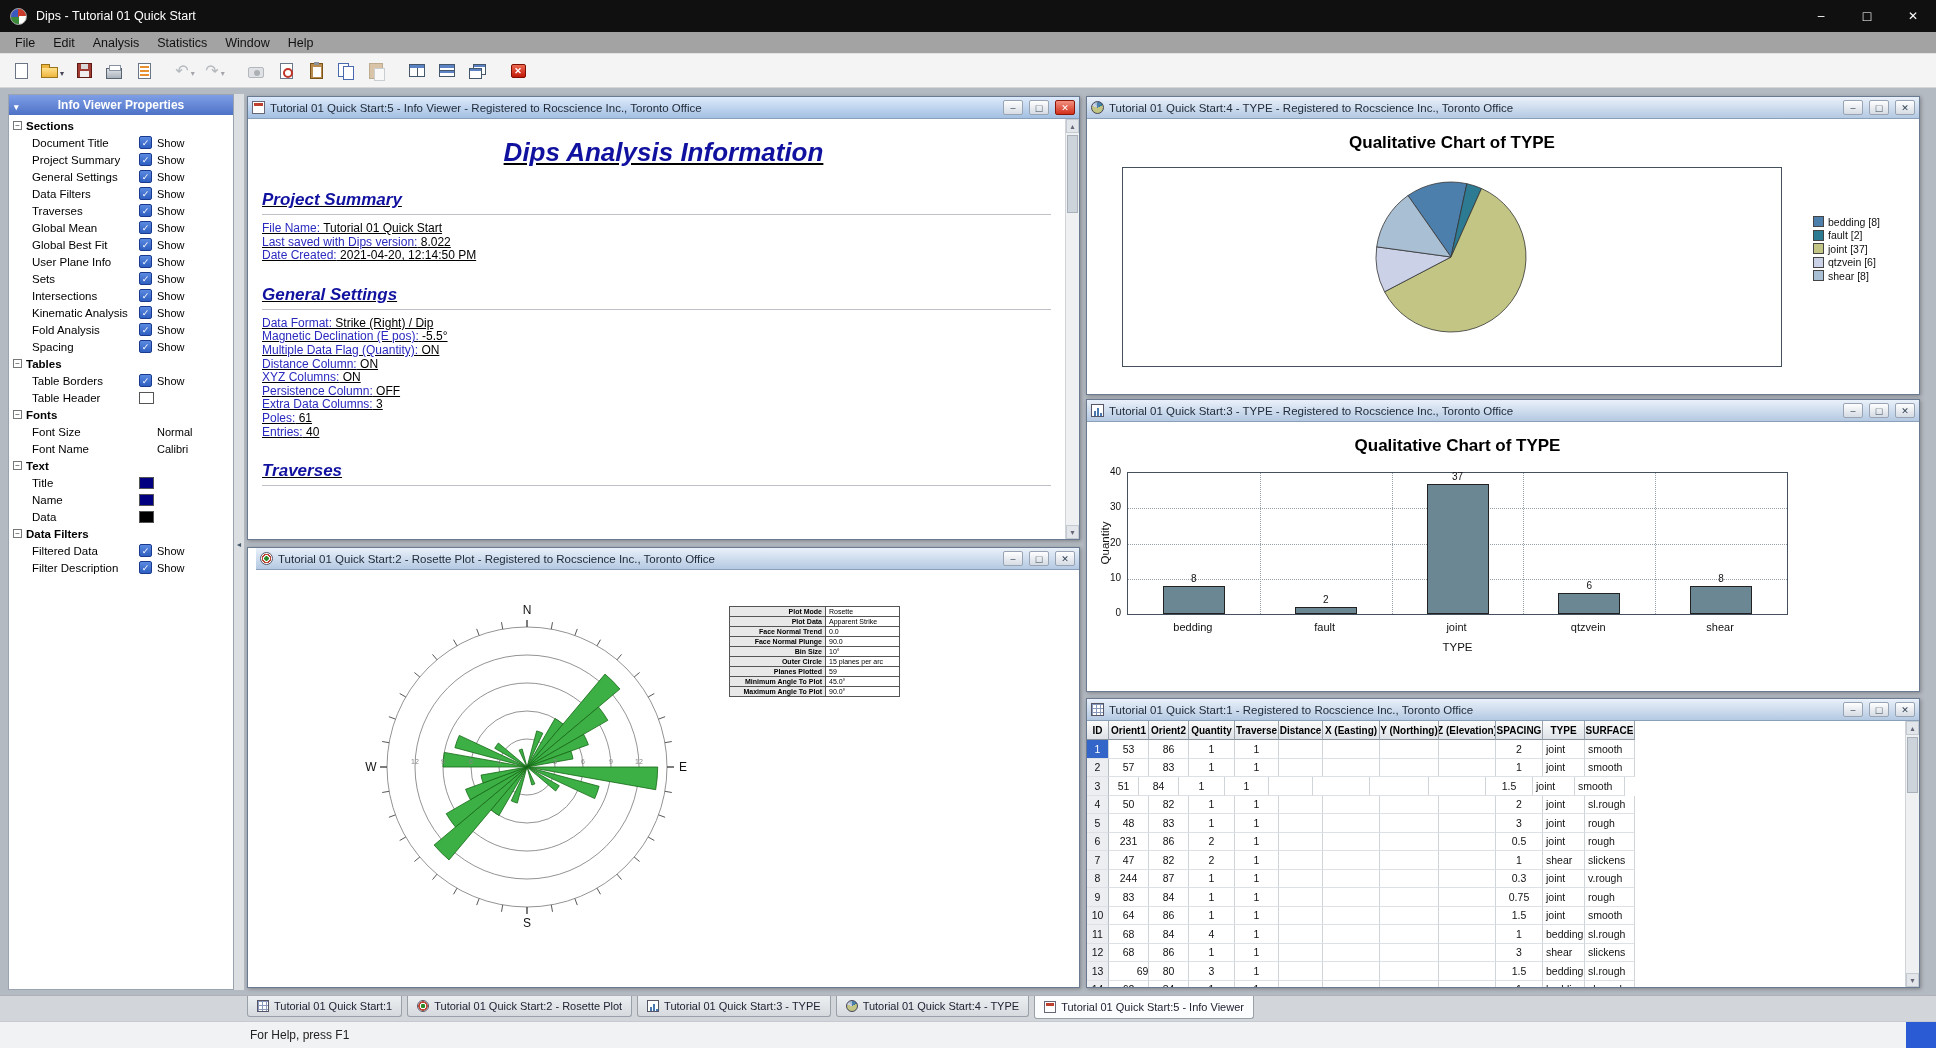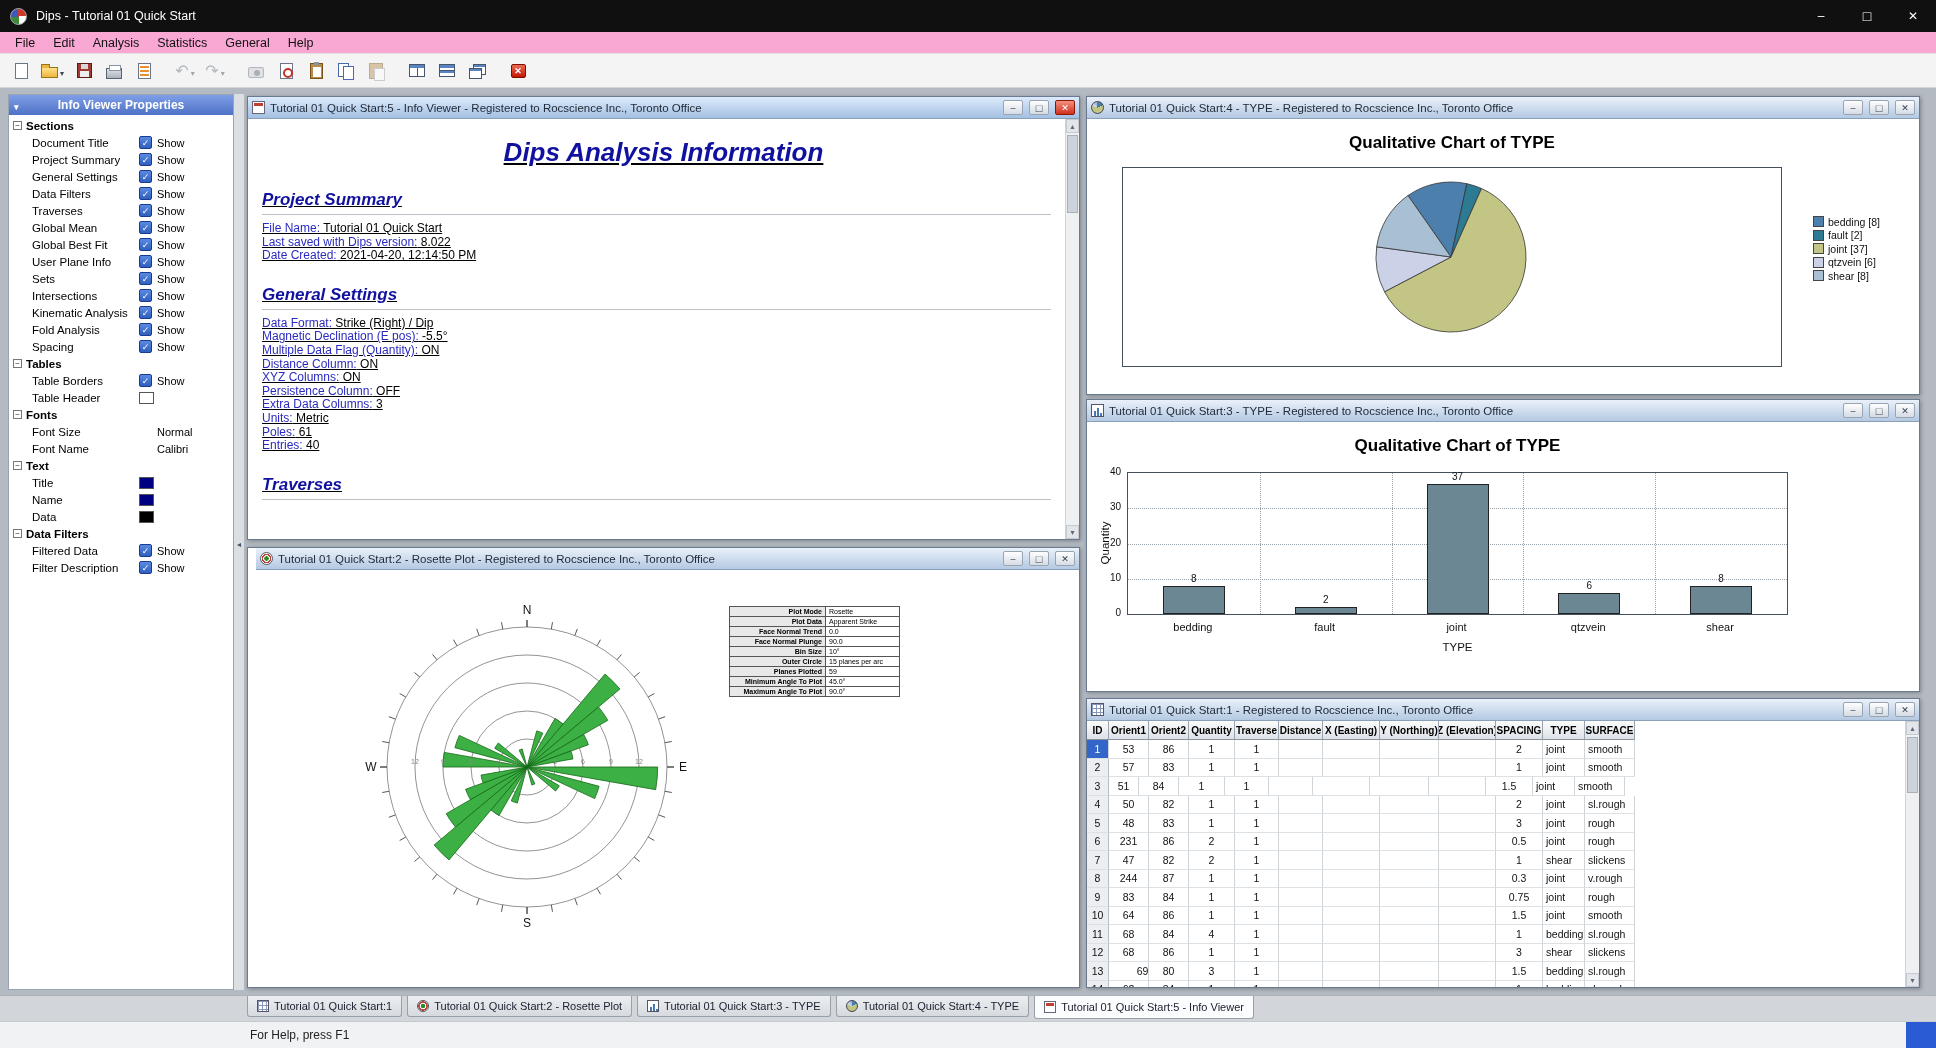--- a/index.html
+++ b/index.html
@@ -11,21 +11,21 @@
   .titlebar { position: absolute; left: 0; top: 0; width: 100%; height: 32px; background: #101010; display: flex; align-items: center; padding-left: 10px; }
   .app-icon { width: 17px; height: 17px; border-radius: 50%; border: 1px solid #999; background: #fff; background-image: conic-gradient(#c93a2a 0 25%, #fff 25% 50%, #3a8a3a 50% 75%, #3a5ac0 75%); flex: none; }
   .titlebar-text { color: #fff; font-size: 12.5px; margin-left: 9px; flex: 1; white-space: nowrap; }
   .tb-controls { display: flex; height: 100%; }
   .tc { width: 46px; height: 100%; display: flex; align-items: center; justify-content: center; color: #fff; font-size: 12px; }
   .tc-min::before { content: "\2013"; }
   .tc-max::before { content: "\25A1"; font-size: 14px; }
   .tc-close::before { content: "\2715"; }
 
   
-  .menubar { position: absolute; left: 0; top: 32px; width: 100%; height: 22px; background: #f9a8d4; border-bottom: 1px solid #e2e2e2; display: flex; align-items: center; padding-left: 6px; }
+  .menubar { position: absolute; left: 0; top: 32px; width: 100%; height: 22px; background: #a3a3a3; border-bottom: 1px solid #e2e2e2; display: flex; align-items: center; padding-left: 6px; }
   .menu-item { padding: 3px 9px; font-size: 12.5px; color: #111; }
 
   
   .toolbar { position: absolute; left: 0; top: 54px; width: 100%; height: 34px; background: #f4f4f4; border-bottom: 1px solid #d6d6d6; display: flex; align-items: center; padding-left: 6px; }
   .tb-btn { min-width: 28px; height: 28px; margin: 0 1px; padding: 0 3px; display: inline-flex; align-items: center; justify-content: center; border: 1px solid transparent; border-radius: 2px; }
   .tb-btn.gap { margin-left: 12px; }
   .tb-btn.disabled { opacity: .45; }
   .dd::before { content: "\25BE"; font-size: 8px; color: #445; margin-left: 2px; }
   .tb-ico { display: inline-block; position: relative; }
   .i-page { width: 13px; height: 16px; background: #fff; border: 1px solid #6a7686; }
@@ -180,21 +180,21 @@
       <span class="tc tc-max"></span>
       <span class="tc tc-close"></span>
     </div>
   </div>
 
   <div class="menubar">
       <span class="menu-item">File</span>
       <span class="menu-item">Edit</span>
       <span class="menu-item">Analysis</span>
       <span class="menu-item">Statistics</span>
-      <span class="menu-item">General</span>
+      <span class="menu-item">Window</span>
       <span class="menu-item">Help</span>
     </div>
   <div class="toolbar">
       <span class="tb-btn">
         <i class="tb-ico i-page"></i>
       </span>
       <span class="tb-btn">
         <i class="tb-ico i-folder"></i>
         <i class="dd"></i>
       </span>
@@ -452,21 +452,20 @@
               <div class="iv-line"><span class="iv-label">Date Created:</span><span class="iv-value"> 2021-04-20, 12:14:50 PM</span></div>
               <div class="iv-heading">General Settings</div>
               <div class="iv-rule"></div>
               <div class="iv-line"><span class="iv-label">Data Format:</span><span class="iv-value"> Strike (Right) / Dip</span></div>
               <div class="iv-line"><span class="iv-label">Magnetic Declination (E pos):</span><span class="iv-value"> -5.5°</span></div>
               <div class="iv-line"><span class="iv-label">Multiple Data Flag (Quantity):</span><span class="iv-value"> ON</span></div>
               <div class="iv-line"><span class="iv-label">Distance Column:</span><span class="iv-value"> ON</span></div>
               <div class="iv-line"><span class="iv-label">XYZ Columns:</span><span class="iv-value"> ON</span></div>
               <div class="iv-line"><span class="iv-label">Persistence Column:</span><span class="iv-value"> OFF</span></div>
               <div class="iv-line"><span class="iv-label">Extra Data Columns:</span><span class="iv-value"> 3</span></div>
-              <div class="iv-line"><span class="iv-label">Units:</span><span class="iv-value"> Metric</span></div>
               <div class="iv-line"><span class="iv-label">Poles:</span><span class="iv-value"> 61</span></div>
               <div class="iv-line"><span class="iv-label">Entries:</span><span class="iv-value"> 40</span></div>
               <div class="iv-heading">Traverses</div>
               <div class="iv-rule"></div>
             </div>
         </div>
         <div class="vscroll">
           <span class="varrow"></span>
           <span class="vthumb iv"></span>
           <span class="varrow down"></span>

